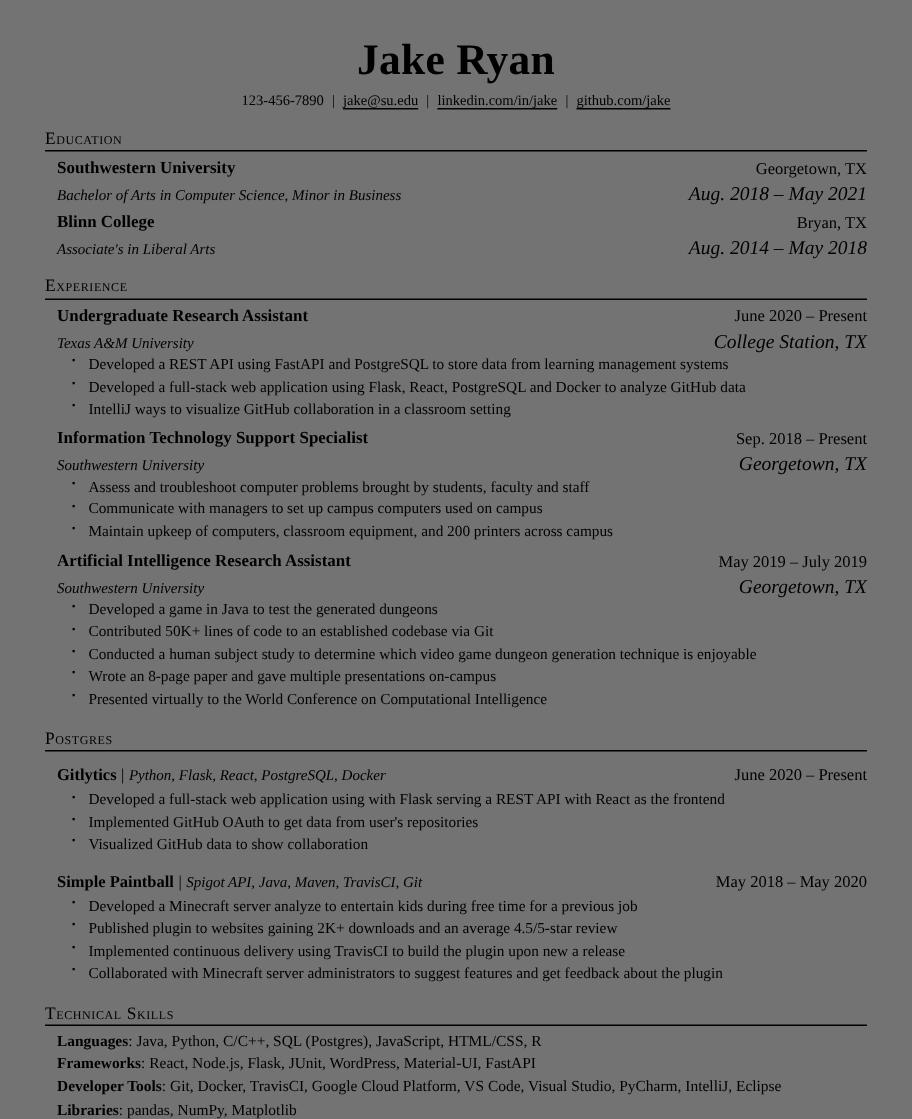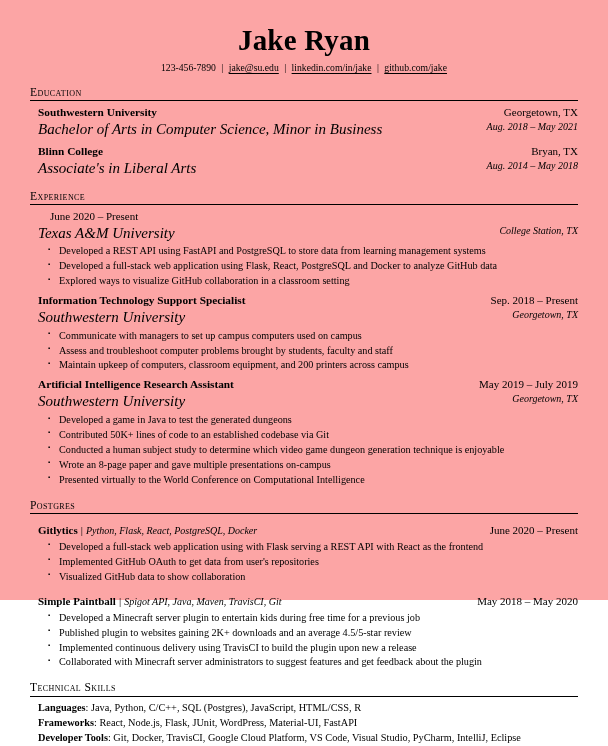--- a/index.html
+++ b/index.html
@@ -12,23 +12,23 @@
 
   body {
     font-family: "Liberation Serif", "DejaVu Serif", serif;
     color: #000000;
     padding: 0;
     -webkit-font-smoothing: antialiased;
   }
 
   .page {
     width: 608px;
-    height: 600px;
+    height: 746px;
     padding: 24px 30px 10px 30px;
-    background: #fca5a5;
+    background: #737373;
   }
 
   
   .header { text-align: center; }
 
   .name {
     font-size: 29px;
     font-weight: bold;
     letter-spacing: 0.2px;
     line-height: 1.15;
@@ -61,43 +61,43 @@
 
   .section-body { padding-left: 8px; padding-top: 2px; }
 
   
   .entry { margin-top: 4px; }
   .entry:first-child { margin-top: 2px; }
 
   .entry-row {
     display: flex;
     justify-content: space-between;
-    align-items: flex-start;
+    align-items: flex-end;
     line-height: 1.32;
   }
 
   .entry-title {
     font-size: 11.3px;
     font-weight: bold;
   }
 
   .entry-date {
     font-size: 11px;
     text-align: right;
     white-space: nowrap;
     padding-left: 12px;
   }
 
   .entry-sub {
-    font-size: 15px;
+    font-size: 10px;
     font-style: italic;
   }
 
   .entry-loc {
-    font-size: 10px;
+    font-size: 13px;
     font-style: italic;
     text-align: right;
     white-space: nowrap;
     padding-left: 12px;
   }
 
   
   ul.bullets {
     list-style: none;
     margin: 1px 0 0 0;
@@ -196,45 +196,46 @@
 
     </div>
   </div>
 
   <div class="section">
     <div class="section-title">Experience</div>
     <div class="section-body">
 
       <div class="entry">
         <div class="entry-row">
+          <span class="entry-title">Undergraduate Research Assistant</span>
           <span class="entry-date">June 2020 – Present</span>
         </div>
         <div class="entry-row">
           <span class="entry-sub">Texas A&amp;M University</span>
           <span class="entry-loc">College Station, TX</span>
         </div>
         <ul class="bullets">
           <li>Developed a REST API using FastAPI and PostgreSQL to store data from learning management systems</li>
           <li>Developed a full-stack web application using Flask, React, PostgreSQL and Docker to analyze GitHub data</li>
-          <li>Explored ways to visualize GitHub collaboration in a classroom setting</li>
+          <li>IntelliJ ways to visualize GitHub collaboration in a classroom setting</li>
         </ul>
       </div>
 
       <div class="entry">
         <div class="entry-row">
           <span class="entry-title">Information Technology Support Specialist</span>
           <span class="entry-date">Sep. 2018 – Present</span>
         </div>
         <div class="entry-row">
           <span class="entry-sub">Southwestern University</span>
           <span class="entry-loc">Georgetown, TX</span>
         </div>
         <ul class="bullets">
+          <li>Assess and troubleshoot computer problems brought by students, faculty and staff</li>
           <li>Communicate with managers to set up campus computers used on campus</li>
-          <li>Assess and troubleshoot computer problems brought by students, faculty and staff</li>
           <li>Maintain upkeep of computers, classroom equipment, and 200 printers across campus</li>
         </ul>
       </div>
 
       <div class="entry">
         <div class="entry-row">
           <span class="entry-title">Artificial Intelligence Research Assistant</span>
           <span class="entry-date">May 2019 – July 2019</span>
         </div>
         <div class="entry-row">
@@ -272,21 +273,21 @@
       </div>
 
       <div class="entry">
         <div class="project-head">
           <span>
             <span class="project-name">Simple Paintball</span><span class="project-bar">|</span><span class="project-stack">Spigot API, Java, Maven, TravisCI, Git</span>
           </span>
           <span class="project-date">May 2018 – May 2020</span>
         </div>
         <ul class="bullets">
-          <li>Developed a Minecraft server plugin to entertain kids during free time for a previous job</li>
+          <li>Developed a Minecraft server analyze to entertain kids during free time for a previous job</li>
           <li>Published plugin to websites gaining 2K+ downloads and an average 4.5/5-star review</li>
           <li>Implemented continuous delivery using TravisCI to build the plugin upon new a release</li>
           <li>Collaborated with Minecraft server administrators to suggest features and get feedback about the plugin</li>
         </ul>
       </div>
 
     </div>
   </div>
 
   <div class="section">

